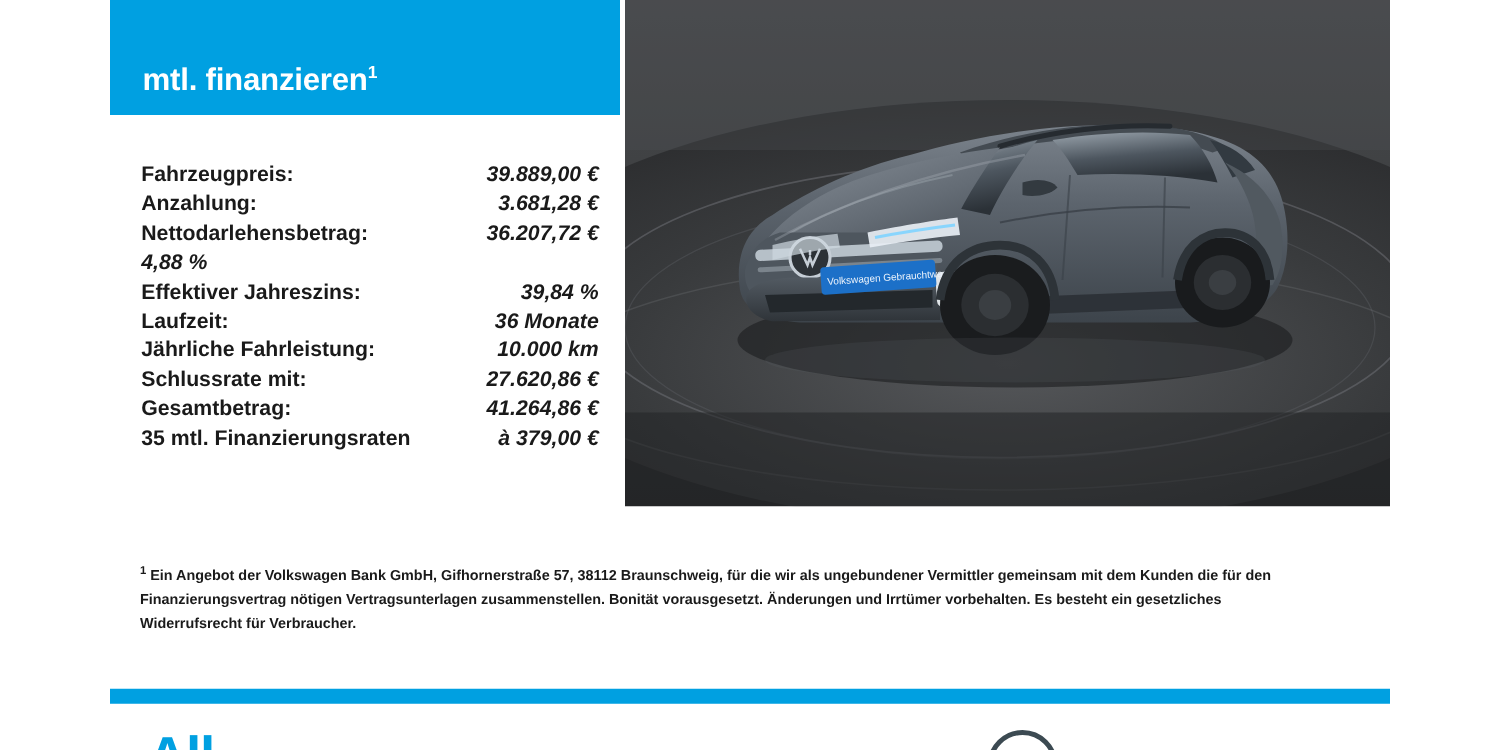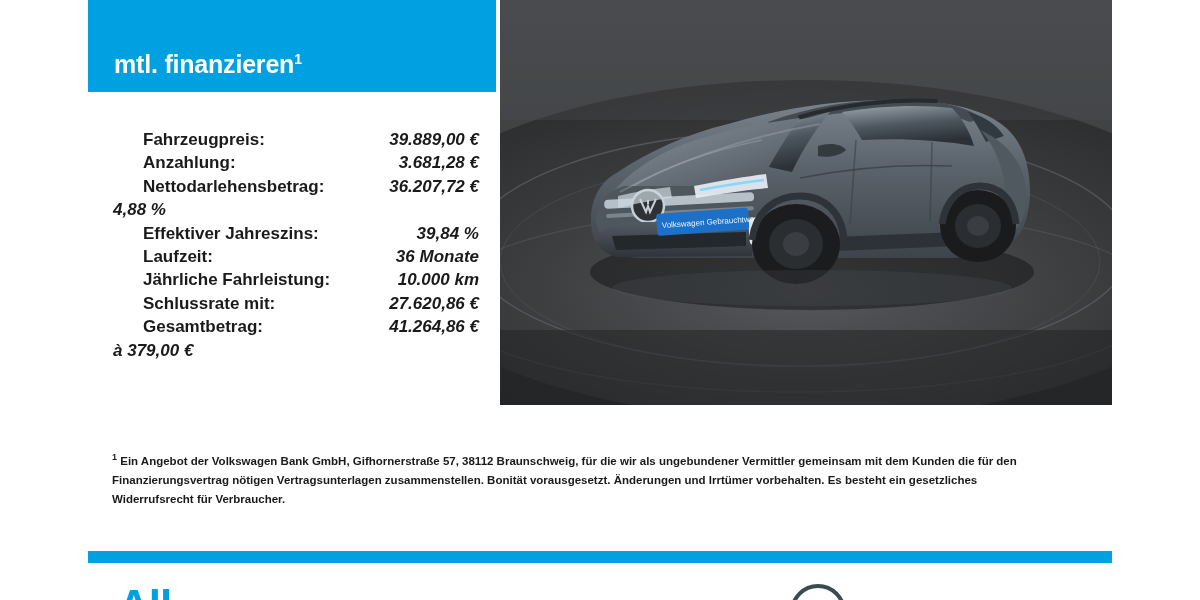--- a/index.html
+++ b/index.html
@@ -55,21 +55,20 @@
     justify-content: space-between;
     align-items: baseline;
     font-size: 17px;
     font-weight: bold;
     line-height: 23.4px;
     color: #1a1a1a;
     white-space: nowrap;
   }
   .finance-row .label {
     text-align: left;
-    margin-left: 30px;
   }
   .finance-row .value {
     text-align: right;
     font-style: italic;
   }
 
   
   .vehicle-image {
     position: absolute;
     left: 500px;
@@ -180,20 +179,21 @@
   </div>
   <div class="finance-row">
     <span class="label">Schlussrate mit:</span>
     <span class="value">27.620,86 €</span>
   </div>
   <div class="finance-row">
     <span class="label">Gesamtbetrag:</span>
     <span class="value">41.264,86 €</span>
   </div>
   <div class="finance-row">
+    <span class="label">35 mtl. Finanzierungsraten</span>
     <span class="value">à 379,00 €</span>
   </div>
 </div>
 
 <div class="vehicle-image">
   <svg viewBox="0 0 612 405" preserveAspectRatio="xMidYMid slice">
     <defs>
       <linearGradient id="bgGrad" x1="0" y1="0" x2="0" y2="1">
         <stop offset="0%" stop-color="#4a4b4e"></stop>
         <stop offset="38%" stop-color="#3e4042"></stop>

